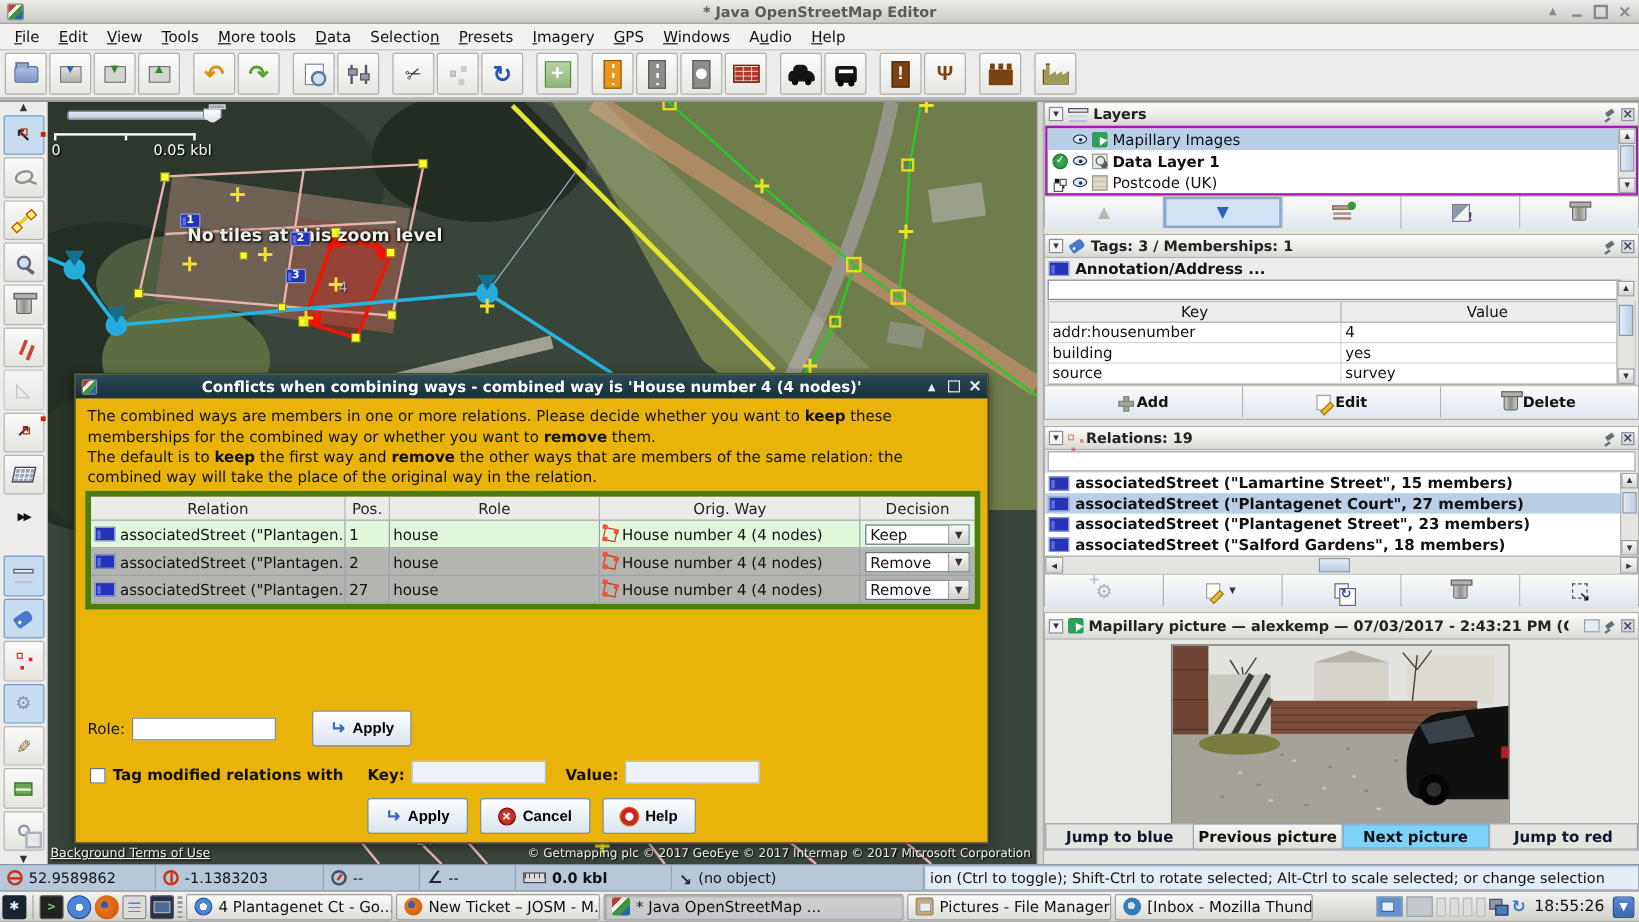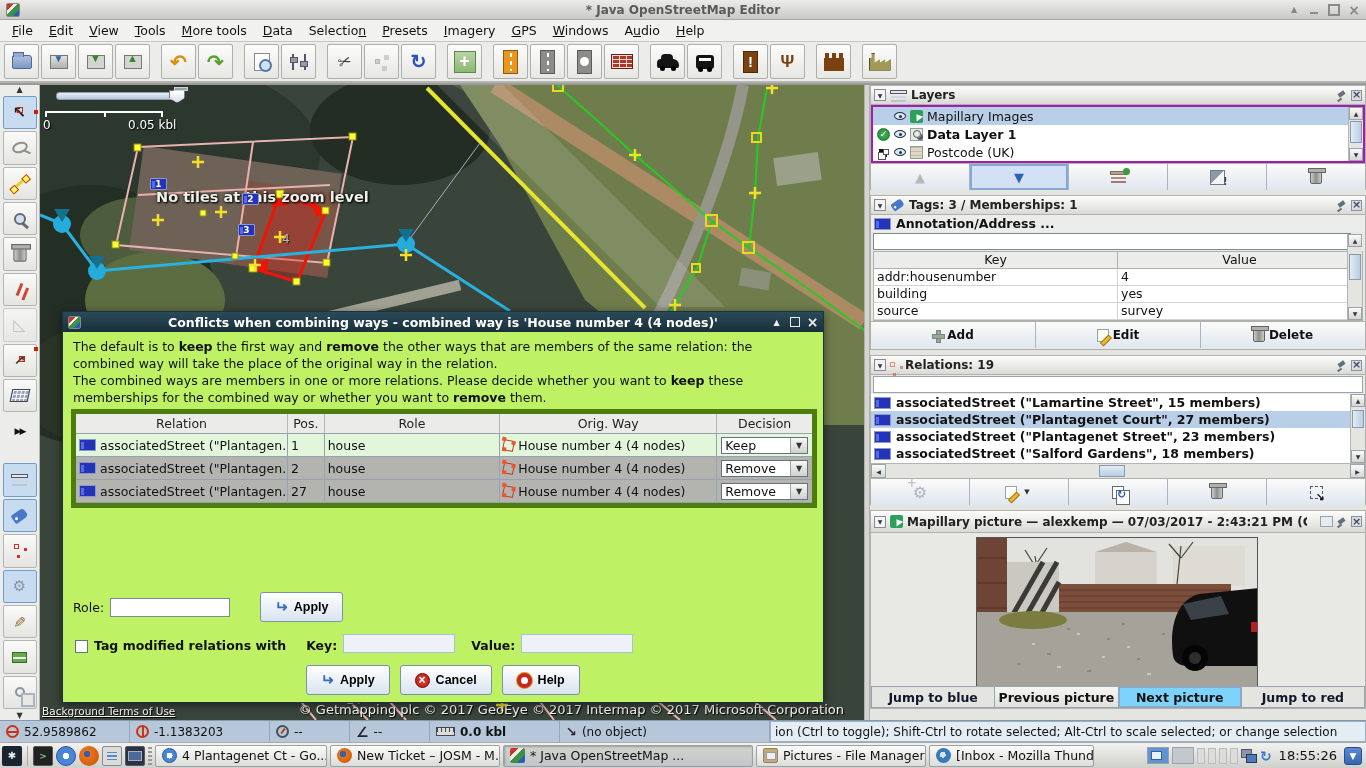--- a/index.html
+++ b/index.html
@@ -109,21 +109,21 @@
 #zoom-tail{position:absolute;left:134px;top:2px;width:14px;height:4px;border:1px solid #cfd4da;background:#9aa0a8}
 #scalebar{position:absolute;left:5px;top:26px;width:118px;height:6px;border-left:2px solid #fff;border-right:2px solid #fff;border-top:2px solid #fff}
 #scalebar::after{content:"";position:absolute;left:50%;top:0;width:2px;height:4px;background:#fff}
 .scale-label{position:absolute;color:#fff;font-size:12px;text-shadow:1px 1px 1px #000}
 #scale0{left:3px;top:33px}
 #scale1{left:88px;top:33px}
 .way-badge{position:absolute;width:17px;height:12px;background:#2433b8;border:1px solid #8a9ac8;color:#fff;font-size:9px;font-weight:bold;line-height:11px;text-align:center;border-radius:1px}
 .way-badge::before{content:"";position:absolute;left:1px;top:2px;width:3px;height:7px;background:#5a6ae0}
 .map-glabel{position:absolute;color:#b8b4ac;font-size:12px;text-shadow:1px 1px 1px #222}
 .terms-link{position:absolute;left:2px;bottom:3px;color:#f4f4f0;font-size:10.5px;text-decoration:underline;text-shadow:1px 1px 1px #000}
-.attrib{position:absolute;right:20px;bottom:3px;color:#f4f4f0;font-size:13px;text-shadow:1px 1px 1px #000}
+.attrib{position:absolute;right:5px;bottom:3px;color:#f4f4f0;font-size:10px;text-shadow:1px 1px 1px #000}
 #splitter{position:absolute;left:864px;top:85px;width:6px;height:635px;background:#d4d4d0;border-left:1px solid #b0b0ac;border-right:1px solid #b0b0ac}
 
 
 #right-panel{position:absolute;left:870px;top:85px;width:496px;height:635px;background:#e4e4e0}
 .panel{position:absolute;left:0;width:496px;background:#e8e8e4;border:1px solid #b0b0ac}
 .panel-h{height:19px;display:flex;align-items:center;gap:4px;padding:0 3px;background:linear-gradient(#fdfdfb,#d9d9d5);border-bottom:1px solid #b0b0ac;font-weight:bold;font-size:12px;color:#222}
 .collapse-btn{width:12px;height:12px;border:1px solid #889;background:#f4f4f2;display:flex;align-items:center;justify-content:center}
 .collapse-btn::after{content:"▼";font-size:6px;color:#334}
 .panel-h .spacer{margin-left:auto}
 .pin-icon{width:10px;height:10px;position:relative}
@@ -216,21 +216,21 @@
 #mapillary-panel{top:425px;height:199px}
 #mapillary-panel .panel-h{height:22px}
 .mp-photo{position:absolute;left:105px;top:26px;width:282px;height:150px;border:1px solid #555;overflow:hidden}
 .mp-buttons{position:absolute;left:0;bottom:0;width:494px;height:22px;display:flex}
 .mp-btn{flex:1;border:1px solid #9aa4ae;border-left:none;background:linear-gradient(#f6f6f4,#dfdfdb);font-weight:bold;font-size:12.5px;display:flex;align-items:center;justify-content:center;color:#111}
 .mp-btn:first-child{border-left:1px solid #9aa4ae}
 .mp-btn.disabled{color:#0f172a;background:#e4e4e0}
 .mp-btn.focus{background:#7dd3fc;box-shadow:inset 0 0 0 1px #85aad2}
 
 
-#dialog{position:absolute;left:62px;top:311px;width:762px;height:392px;background:#bef264;border:1px solid #1c333d;box-shadow:0 2px 8px rgba(0,0,0,.5);z-index:10}
+#dialog{position:absolute;left:62px;top:311px;width:762px;height:392px;background:#eab308;border:1px solid #1c333d;box-shadow:0 2px 8px rgba(0,0,0,.5);z-index:10}
 .dlg-titlebar{height:20px;background:linear-gradient(#2b4a58,#18303a);display:flex;align-items:center;padding:0 5px;color:#fff}
 .dlg-title{position:absolute;left:0;right:0;text-align:center;font-weight:bold;font-size:12.5px;color:#fff}
 .dlg-controls{margin-left:auto;display:flex;gap:7px;z-index:2}
 .dlg-wc{color:#e8eef2;font-size:10px;width:11px;display:flex;align-items:center;justify-content:center}
 .dlg-wc.up::after{content:"▲";font-size:8px}
 .dlg-wc.max::after{content:"";width:8px;height:8px;border:1.5px solid #e8eef2}
 .dlg-wc.close::after{content:"×";font-size:14px;font-weight:bold}
 .dlg-intro{padding:6px 10px;font-size:12.5px;line-height:17px;color:#111}
 #dlg-table{position:absolute;left:8px;top:97px;width:746px;border:5px solid #4d7c0f;background:#ebebe9}
 .dlg-thead{display:flex;height:20px;background:#ebebe9;border-bottom:1px solid #98a2ac;font-size:12.5px;color:#222}
@@ -856,22 +856,22 @@
   <div class="dlg-titlebar">
     <span class="josm-logo" style="width:13px;height:13px"></span>
     <span class="dlg-title">Conflicts when combining ways - combined way is 'House number 4 (4 nodes)'</span>
     <span class="dlg-controls">
       <span class="dlg-wc up"></span>
       <span class="dlg-wc max"></span>
       <span class="dlg-wc close"></span>
     </span>
   </div>
   <div class="dlg-intro" id="dlg-intro">
+      <div><span>The combined ways are members in one or more relations. Please decide whether you want to </span><b>keep</b><span> these memberships for the combined way or whether you want to </span><b>remove</b><span> them.</span></div>
       <div><span>The default is to </span><b>keep</b><span> the first way and </span><b>remove</b><span> the other ways that are members of the same relation: the combined way will take the place of the original way in the relation.</span></div>
-      <div><span>The combined ways are members in one or more relations. Please decide whether you want to </span><b>keep</b><span> these memberships for the combined way or whether you want to </span><b>remove</b><span> them.</span></div>
     </div>
 
   <div id="dlg-table">
     <div class="dlg-thead">
       <div style="width:215px">Relation</div>
       <div style="width:37px">Pos.</div>
       <div style="width:178px">Role</div>
       <div style="width:220px">Orig. Way</div>
       <div style="width:96px;border-right:none">Decision</div>
     </div>

